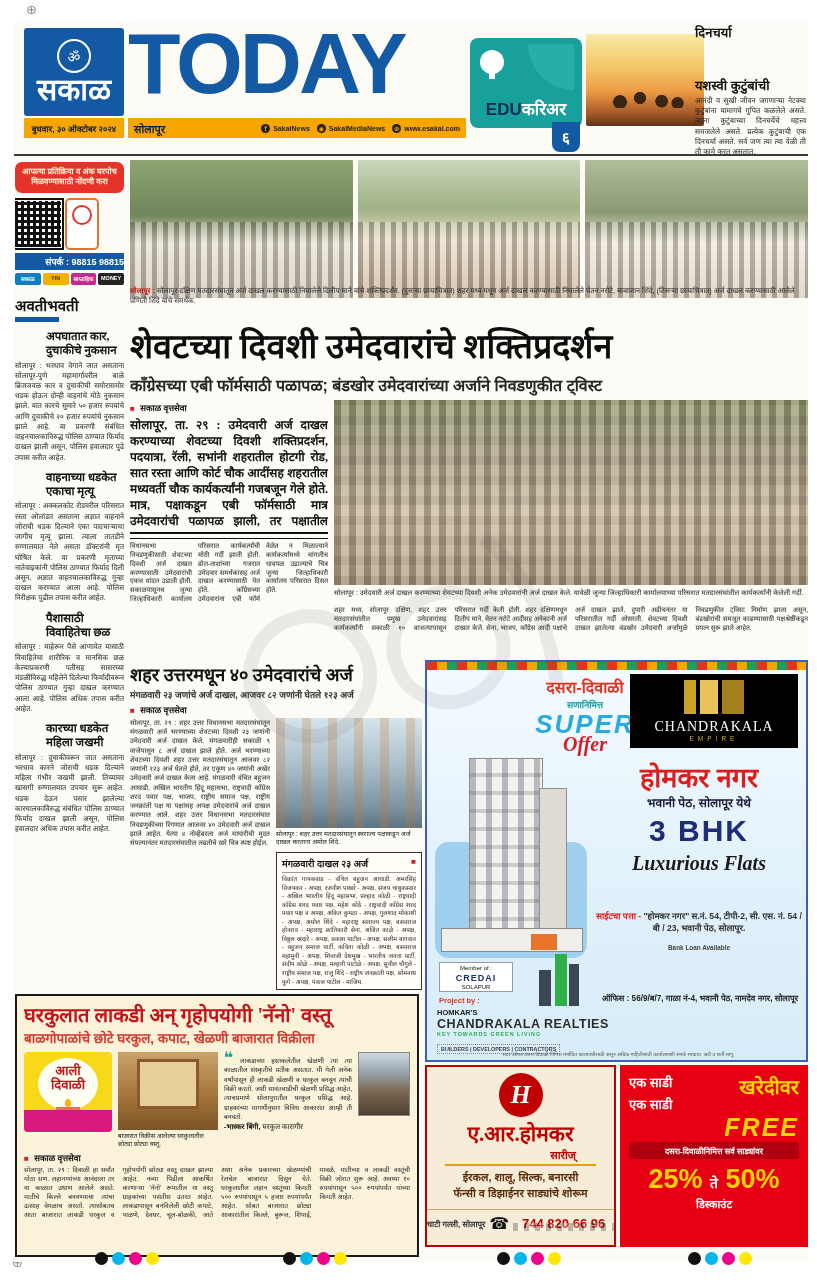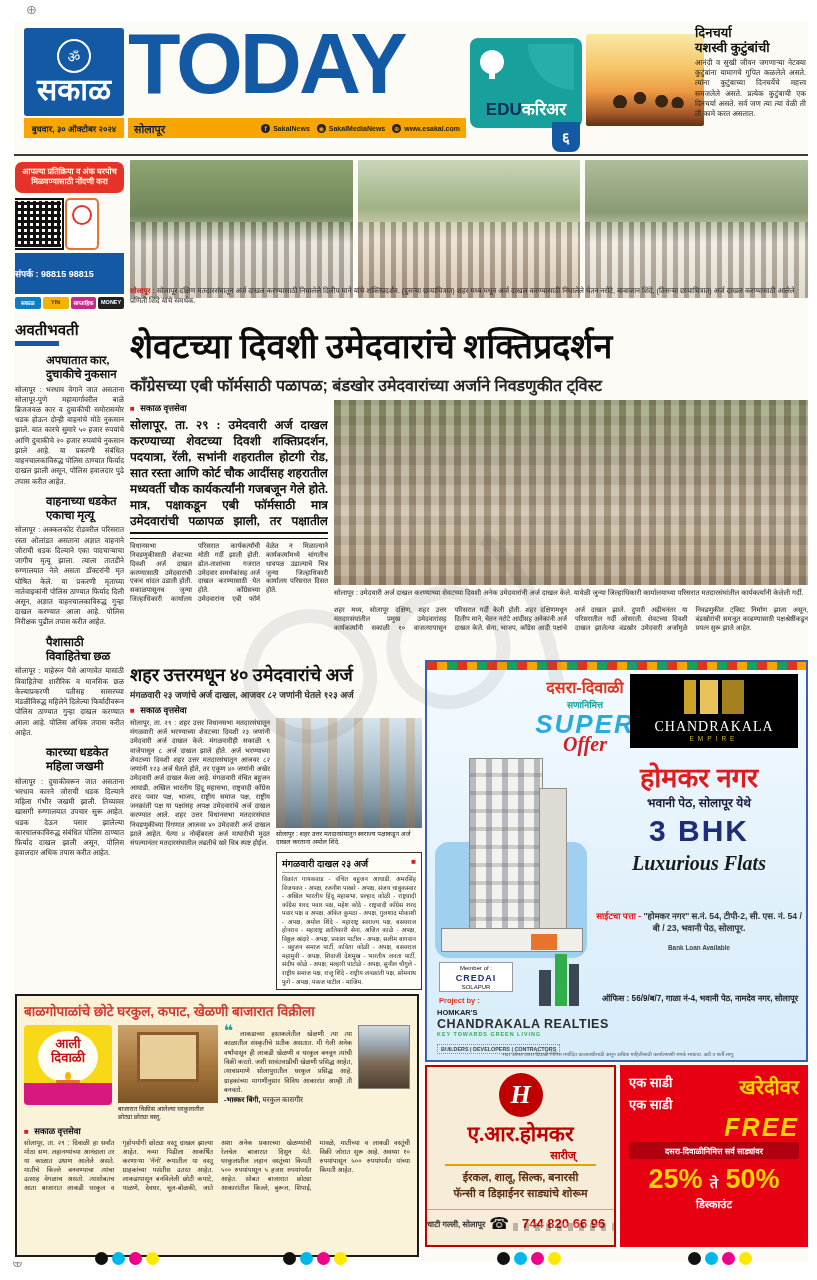--- a/index.html
+++ b/index.html
@@ -37,35 +37,35 @@
            display:flex;align-items:center;justify-content:center;border-radius:0 0 8px 8px;}
   .hdrphoto{left:572px;top:12px;width:118px;height:92px;border-radius:2px;
             background:linear-gradient(180deg,#f9e9a6 0%,#f4c465 38%,#ee9c44 62%,#a85a28 86%,#5e3317 100%);}
   .hdrphoto::after{content:"";position:absolute;left:18px;top:34px;width:80px;height:40px;
       background:radial-gradient(circle at 20% 85%, #3a2412 0 9%,transparent 10%),
                  radial-gradient(circle at 45% 75%, #3a2412 0 11%,transparent 12%),
                  radial-gradient(circle at 72% 83%, #3a2412 0 9%,transparent 10%),
                  radial-gradient(circle at 92% 88%, #3a2412 0 7%,transparent 8%);}
   .digest{left:681px;top:4px;width:111px;height:128px;}
   .digest .k{font-size:13px;font-weight:900;line-height:1.15;}
-  .digest .t{font-size:13px;font-weight:900;line-height:1.15;margin-bottom:2px;}
+  .digest .t{font-size:13px;font-weight:900;line-height:1.15;margin-bottom:2px;margin-top:38px;}
   .digest .b{font-size:7.4px;line-height:1.38;text-align:justify;color:#222;}
   .hdr-rule{left:0;top:132px;width:794px;height:0;border-top:2px solid #3c3c3c;}
 
   
   .rail{left:1px;top:140px;width:109px;height:832px;overflow:hidden;}
   .promo{background:#e6332a;border-radius:7px;color:#fff8d8;font-size:8px;font-weight:800;text-align:center;
          padding:5px 4px;line-height:1.3;}
   .qrrow{display:flex;gap:4px;margin:5px 0 3px 0;align-items:center;}
   .qr{width:46px;height:46px;background:
       repeating-linear-gradient(0deg,#111 0 3px,transparent 3px 6px),
       repeating-linear-gradient(90deg,#111 0 3px,transparent 3px 6px);outline:2px solid #111;outline-offset:1px;}
   .phone-ill{width:30px;height:48px;background:#fff;border:2px solid #e8742c;border-radius:5px;position:relative;}
   .phone-ill::after{content:"";position:absolute;left:5px;top:5px;width:16px;height:16px;border:2px solid #e6332a;border-radius:50%;}
-  .contactbar{background:#1459a4;color:#fff;font-size:9px;font-weight:900;text-align:left;padding:14px 0;}
+  .contactbar{background:#1459a4;color:#fff;font-size:9px;font-weight:900;text-align:right;padding:2px 0;}
   .chips{display:flex;gap:2px;margin-top:3px;}
   .chip{flex:1;font-size:5.5px;font-weight:800;color:#fff;text-align:center;padding:2px 0;border-radius:2px;}
   .ch0{background:#0e7ec3;} .ch1{background:#f2b200;color:#432;} .ch2{background:#c42a89;} .ch3{background:#222;}
   .railsec{font-size:15px;font-weight:900;margin:10px 0 2px 0;}
   .railsec::after{content:"";display:block;width:44px;height:5px;background:#1459a4;margin-top:2px;}
   .rart{margin-top:7px;}
   .rart .rt{font-size:11.5px;font-weight:900;line-height:1.25;font-family:"Liberation Serif",serif;margin-left:31px;}
   .rart .rb{font-size:7.2px;line-height:1.42;text-align:justify;color:#1a1a1a;margin-top:3px;}
 
   
@@ -335,20 +335,21 @@
     </div>
     <div class="abs cn-body">सोलापूर, ता. २९ : शहर उत्तर विधानसभा मतदारसंघातून मंगळवारी अर्ज भरण्याच्या शेवटच्या दिवशी २३ जणांनी उमेदवारी अर्ज दाखल केले. मंगळवारीही सकाळी ९ वाजेपासून ८ अर्ज दाखल झाले होते. अर्ज भरण्याच्या शेवटच्या दिवशी शहर उत्तर मतदारसंघातून आजवर ८२ जणांनी १२३ अर्ज घेतले होते, तर एकूण ४० जणांनी अखेर उमेदवारी अर्ज दाखल केला आहे. मंगळवारी वंचित बहुजन आघाडी, अखिल भारतीय हिंदू महासभा, राष्ट्रवादी काँग्रेस शरद पवार पक्ष, भाजप, राष्ट्रीय समाज पक्ष, राष्ट्रीय जनक्रांती पक्ष या पक्षांसह अपक्ष उमेदवारांचे अर्ज दाखल करण्यात आले. शहर उत्तर विधानसभा मतदारसंघात निवडणुकीच्या रिंगणात आजवर ४० उमेदवारी अर्ज दाखल झाले आहेत. येत्या ४ नोव्हेंबरला अर्ज माघारीची मुदत संपल्यानंतर मतदारसंघातील लढतीचे खरे चित्र स्पष्ट होईल.</div>
     <div class="abs cn-photo"></div>
     <div class="abs cn-cap">सोलापूर : शहर उत्तर मतदारसंघातून स्वराज्य पक्षाकडून अर्ज दाखल करताना अमोल शिंदे.</div>
     <div class="abs cn-box">
       <div class="bt"><span class="bsq">■</span><span>मंगळवारी दाखल २३ अर्ज</span></div>
       <div class="bl">विक्रांत गायकवाड - वंचित बहुजन आघाडी, अमरसिंह विजयकर - अपक्ष, रजनीश पाखरे - अपक्ष, संजय चाबुकस्वार - अखिल भारतीय हिंदू महासभा, प्रल्हाद कोळी - राष्ट्रवादी काँग्रेस शरद पवार पक्ष, महेश कोठे - राष्ट्रवादी काँग्रेस शरद पवार पक्ष व अपक्ष, अंकित कुमठा - अपक्ष, गुलशाद मोकाशी - अपक्ष, अमोल शिंदे - महाराष्ट्र स्वराज्य पक्ष, बसवराज होनराव - महाराष्ट्र क्रांतिकारी सेना, अजित काळे - अपक्ष, विठ्ठल खंदारे - अपक्ष, प्रकाश पाटील - अपक्ष, सलीम बागवान - बहुजन समाज पार्टी, कविता कोळी - अपक्ष, बसवराज महामुनी - अपक्ष, शिवाजी देशमुख - भारतीय जनता पार्टी, संदीप कोळे - अपक्ष, मल्हारी पाटोळे - अपक्ष, सुनील चौगुले - राष्ट्रीय समाज पक्ष, राजू शिंदे - राष्ट्रीय जनक्रांती पक्ष, सोमनाथ फुगे - अपक्ष, पंकज पाटील - माजिम.</div>
     </div>
 
     <div class="abs gh">
+      <div class="gh-h">घरकुलात लाकडी अन् गृहोपयोगी 'नॅनो' वस्तू</div>
       <div class="gh-sub">बाळगोपाळांचे छोटे घरकुल, कपाट, खेळणी बाजारात विक्रीला</div>
       <div class="gh-row">
         <div class="diwali">
           <div class="ring"></div>
           <div class="dv"><span>आली</span><br><span>दिवाळी</span></div>
           <div class="diya"></div>
           <div class="band"></div>
         </div>
         <div class="gh-photo">
           <div class="gh-img"></div>

